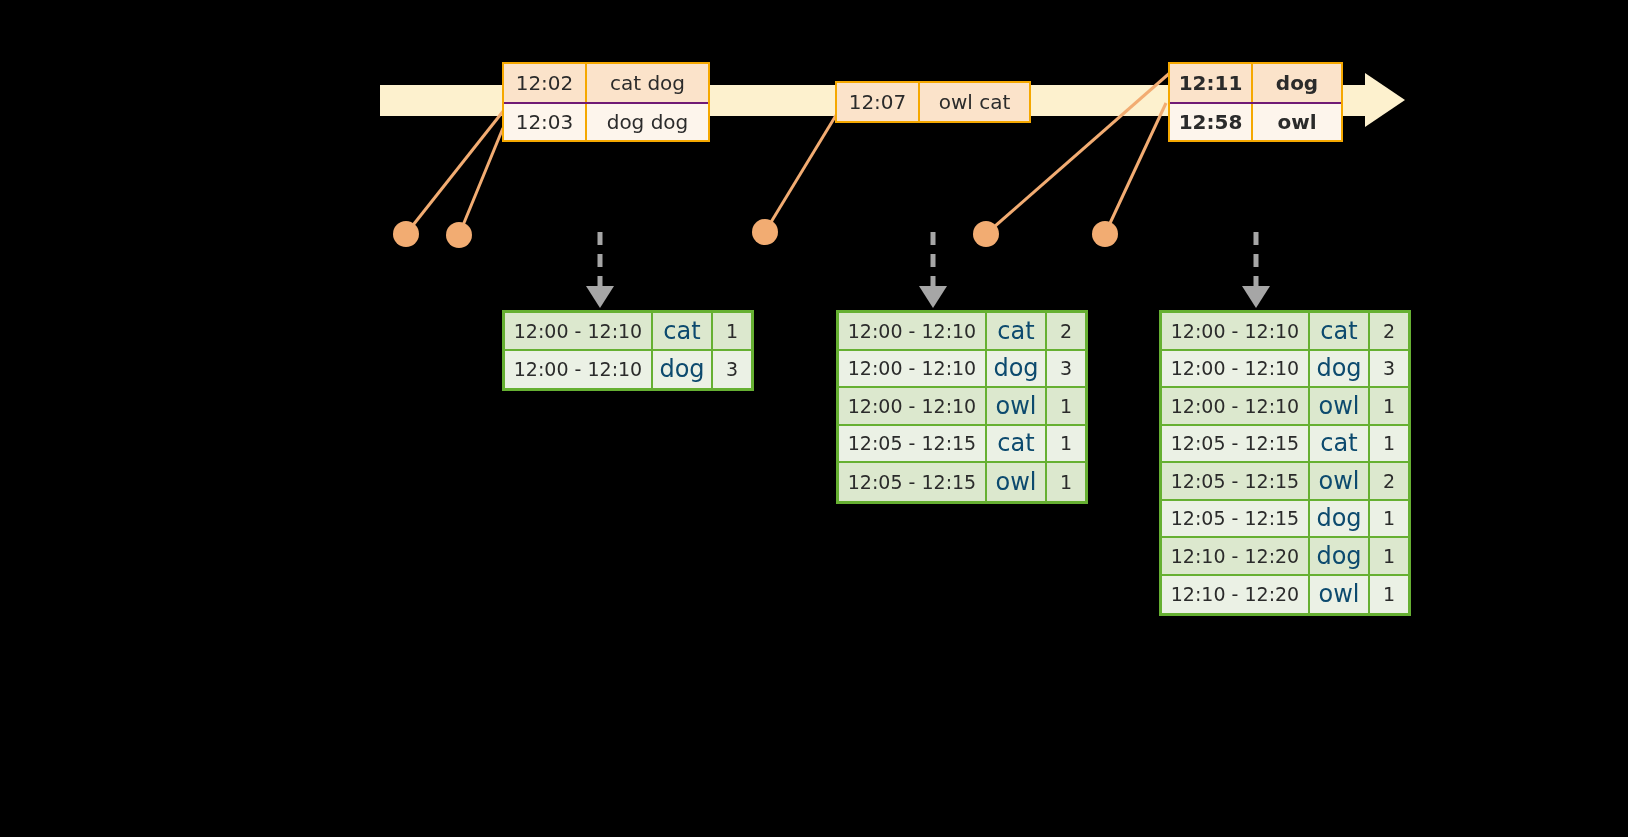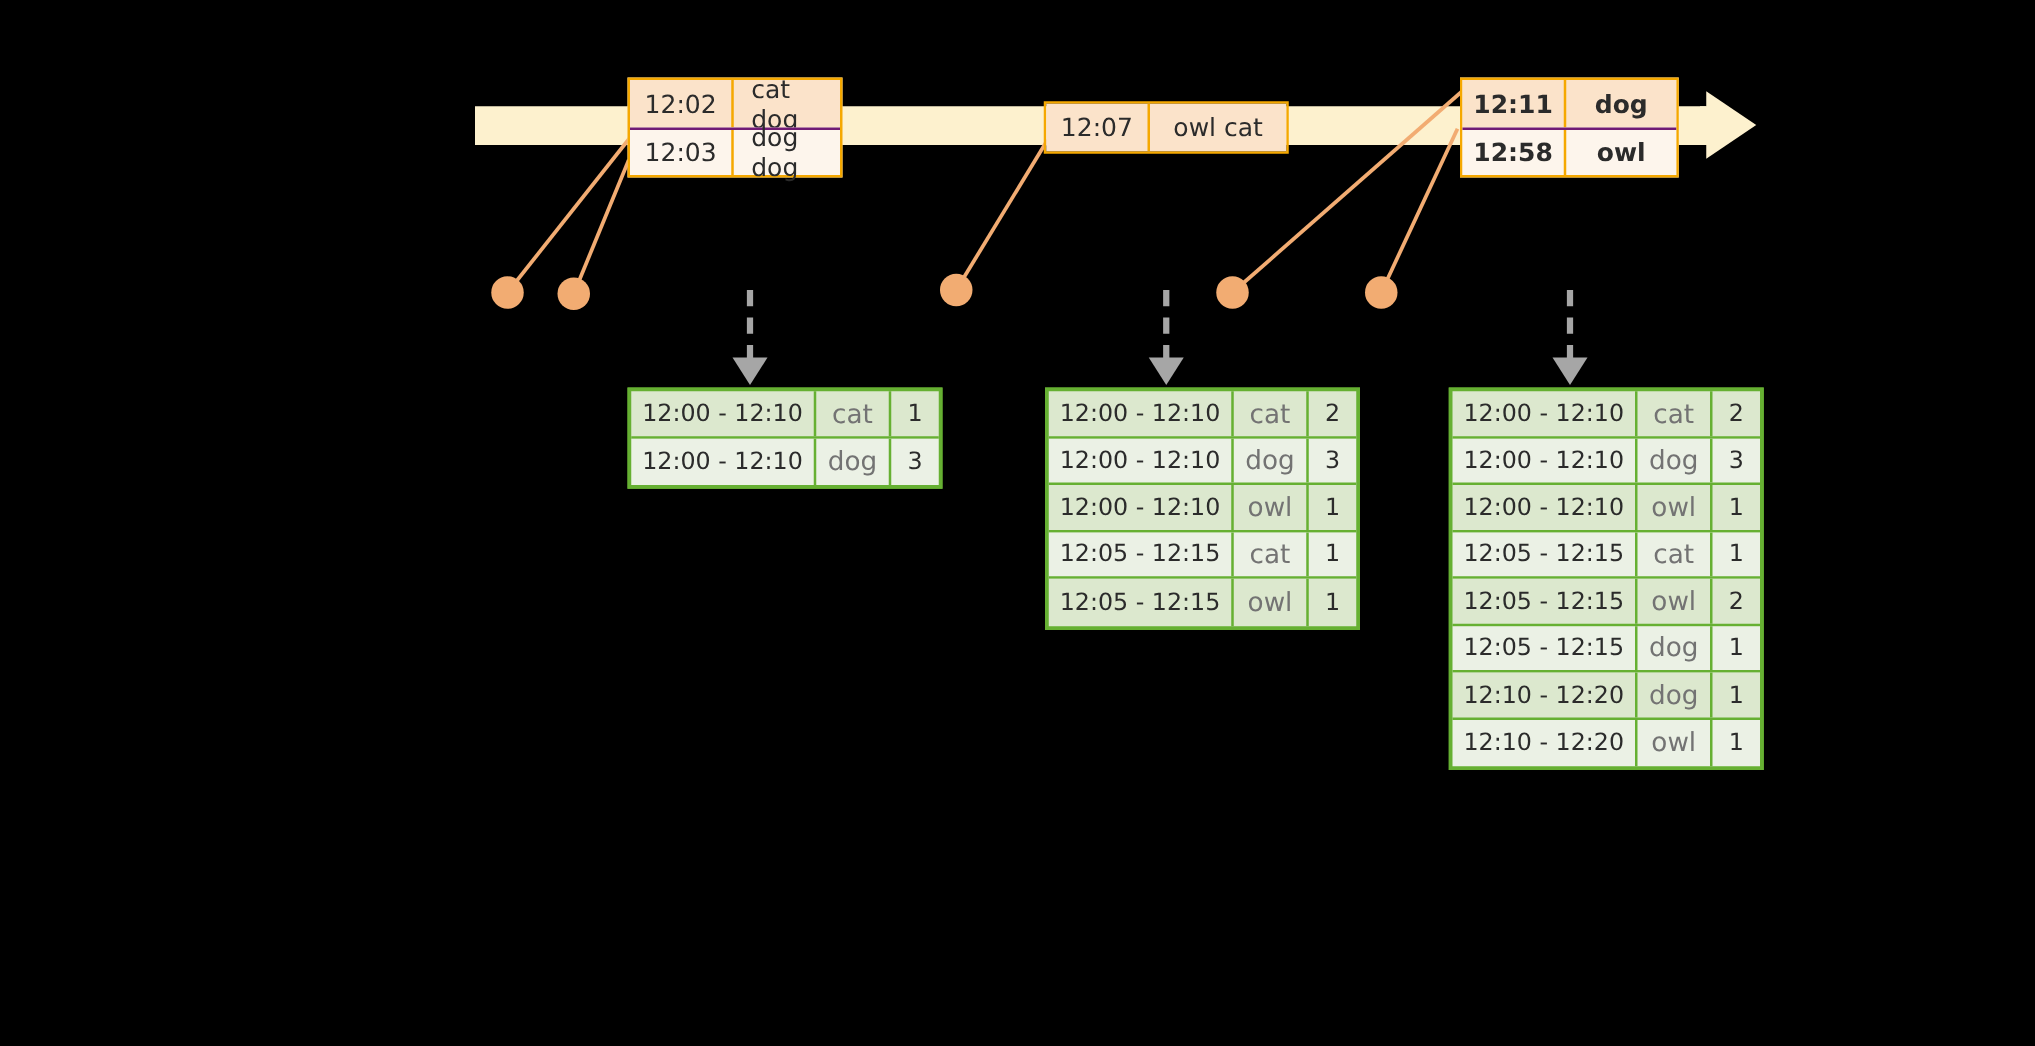--- a/index.html
+++ b/index.html
@@ -71,21 +71,21 @@
     flex: 1;
     display: flex;
     align-items: center;
     justify-content: center;
     font-size: 20px;
     color: #2b2b2b;
     padding: 0 14px;
   }
   .event-row + .event-row { border-top: 2px solid #701a75; }
 
-  #event-box-1 { left: 502px; top: 62px; width: 172px; }
+  #event-box-1 { left: 502px; top: 62px; width: 208px; }
   #event-box-2 { left: 835px; top: 81px; width: 196px; }
   #event-box-3 { left: 1168px; top: 62px; width: 175px; font-weight: bold; }
 
   
   #connectors {
     position: absolute;
     left: 0; top: 0;
     width: 1628px; height: 837px;
     pointer-events: none;
     z-index: 3;
@@ -119,22 +119,22 @@
     justify-content: center;
     font-size: 19px;
     color: #2b2b2b;
     border-right: 2px solid #66B032;
   }
   .rc-word {
     width: 60px;
     display: flex;
     align-items: center;
     justify-content: center;
-    font-size: 21px;
-    color: #737373;
+    font-size: 24px;
+    color: #0c4a6e;
     border-right: 2px solid #66B032;
   }
   .rc-count {
     width: 38px;
     display: flex;
     align-items: center;
     justify-content: center;
     font-size: 19px;
     color: #2b2b2b;
   }

